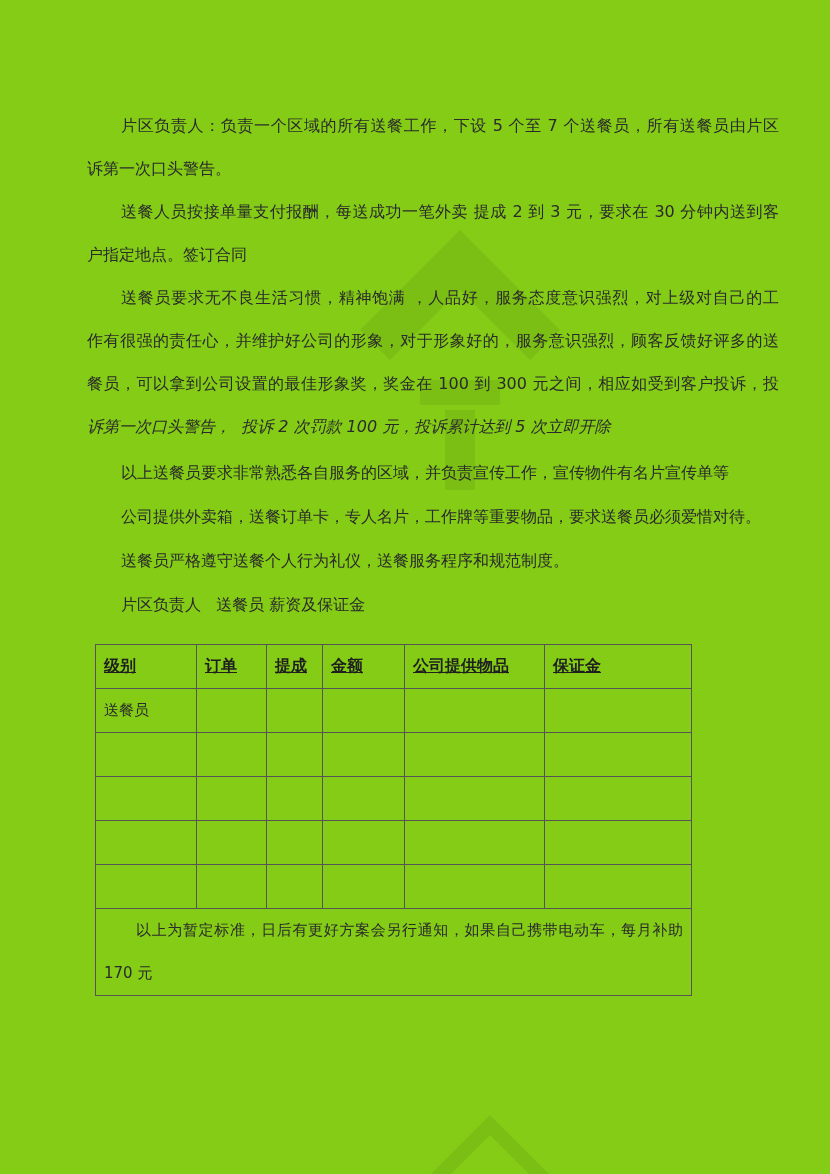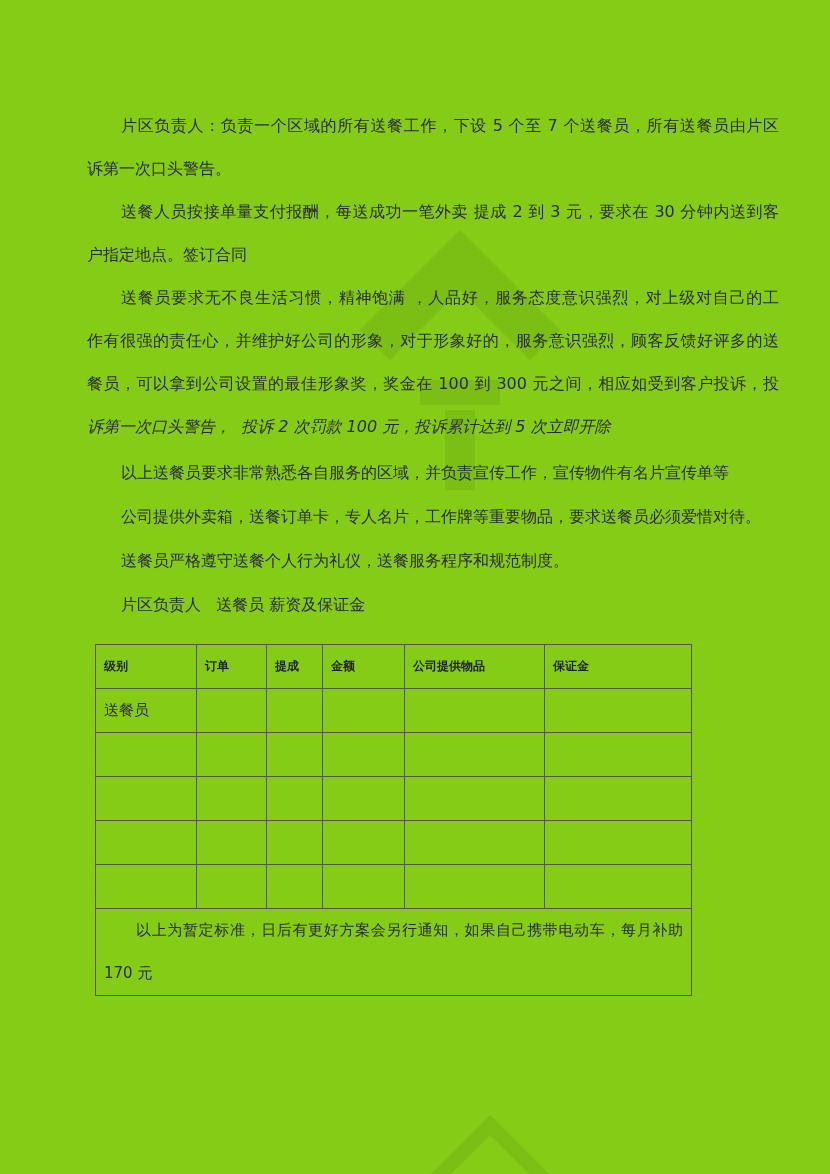--- a/index.html
+++ b/index.html
@@ -56,23 +56,24 @@
       border: 1.5px solid #555555;
       padding: 0 8px;
       height: 43px;
       vertical-align: middle;
       text-align: left;
       color: #2a2a2a;
     }
     table.salary th {
       font-family: "DejaVu Serif", "Liberation Serif", serif;
       font-weight: bold;
-      font-size: 12px;
+      font-size: 16px;
       height: 43px;
       color: #1f1f1f;
+      text-decoration: underline;
     }
     table.salary td.note {
       height: 86px;
       line-height: 43px;
       padding: 0 8px;
       font-size: 15px;
       text-align: justify;
     }
   </style>
 </head>

